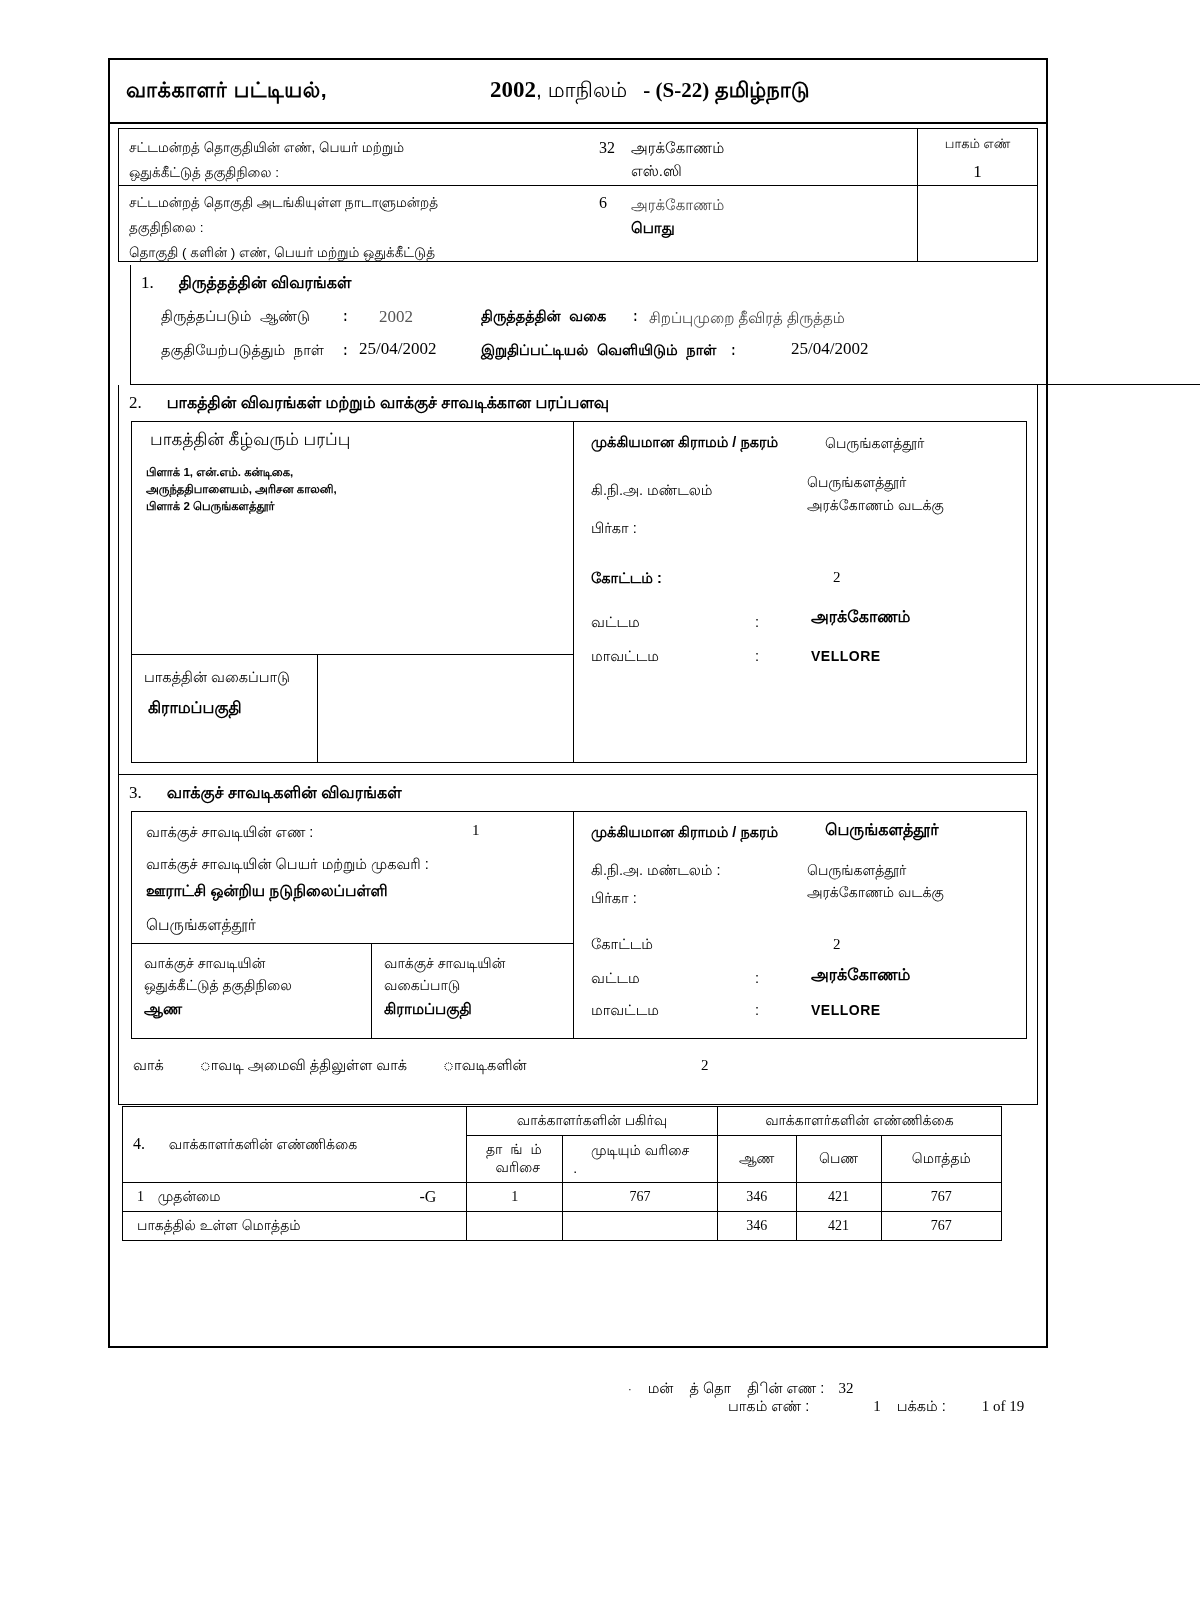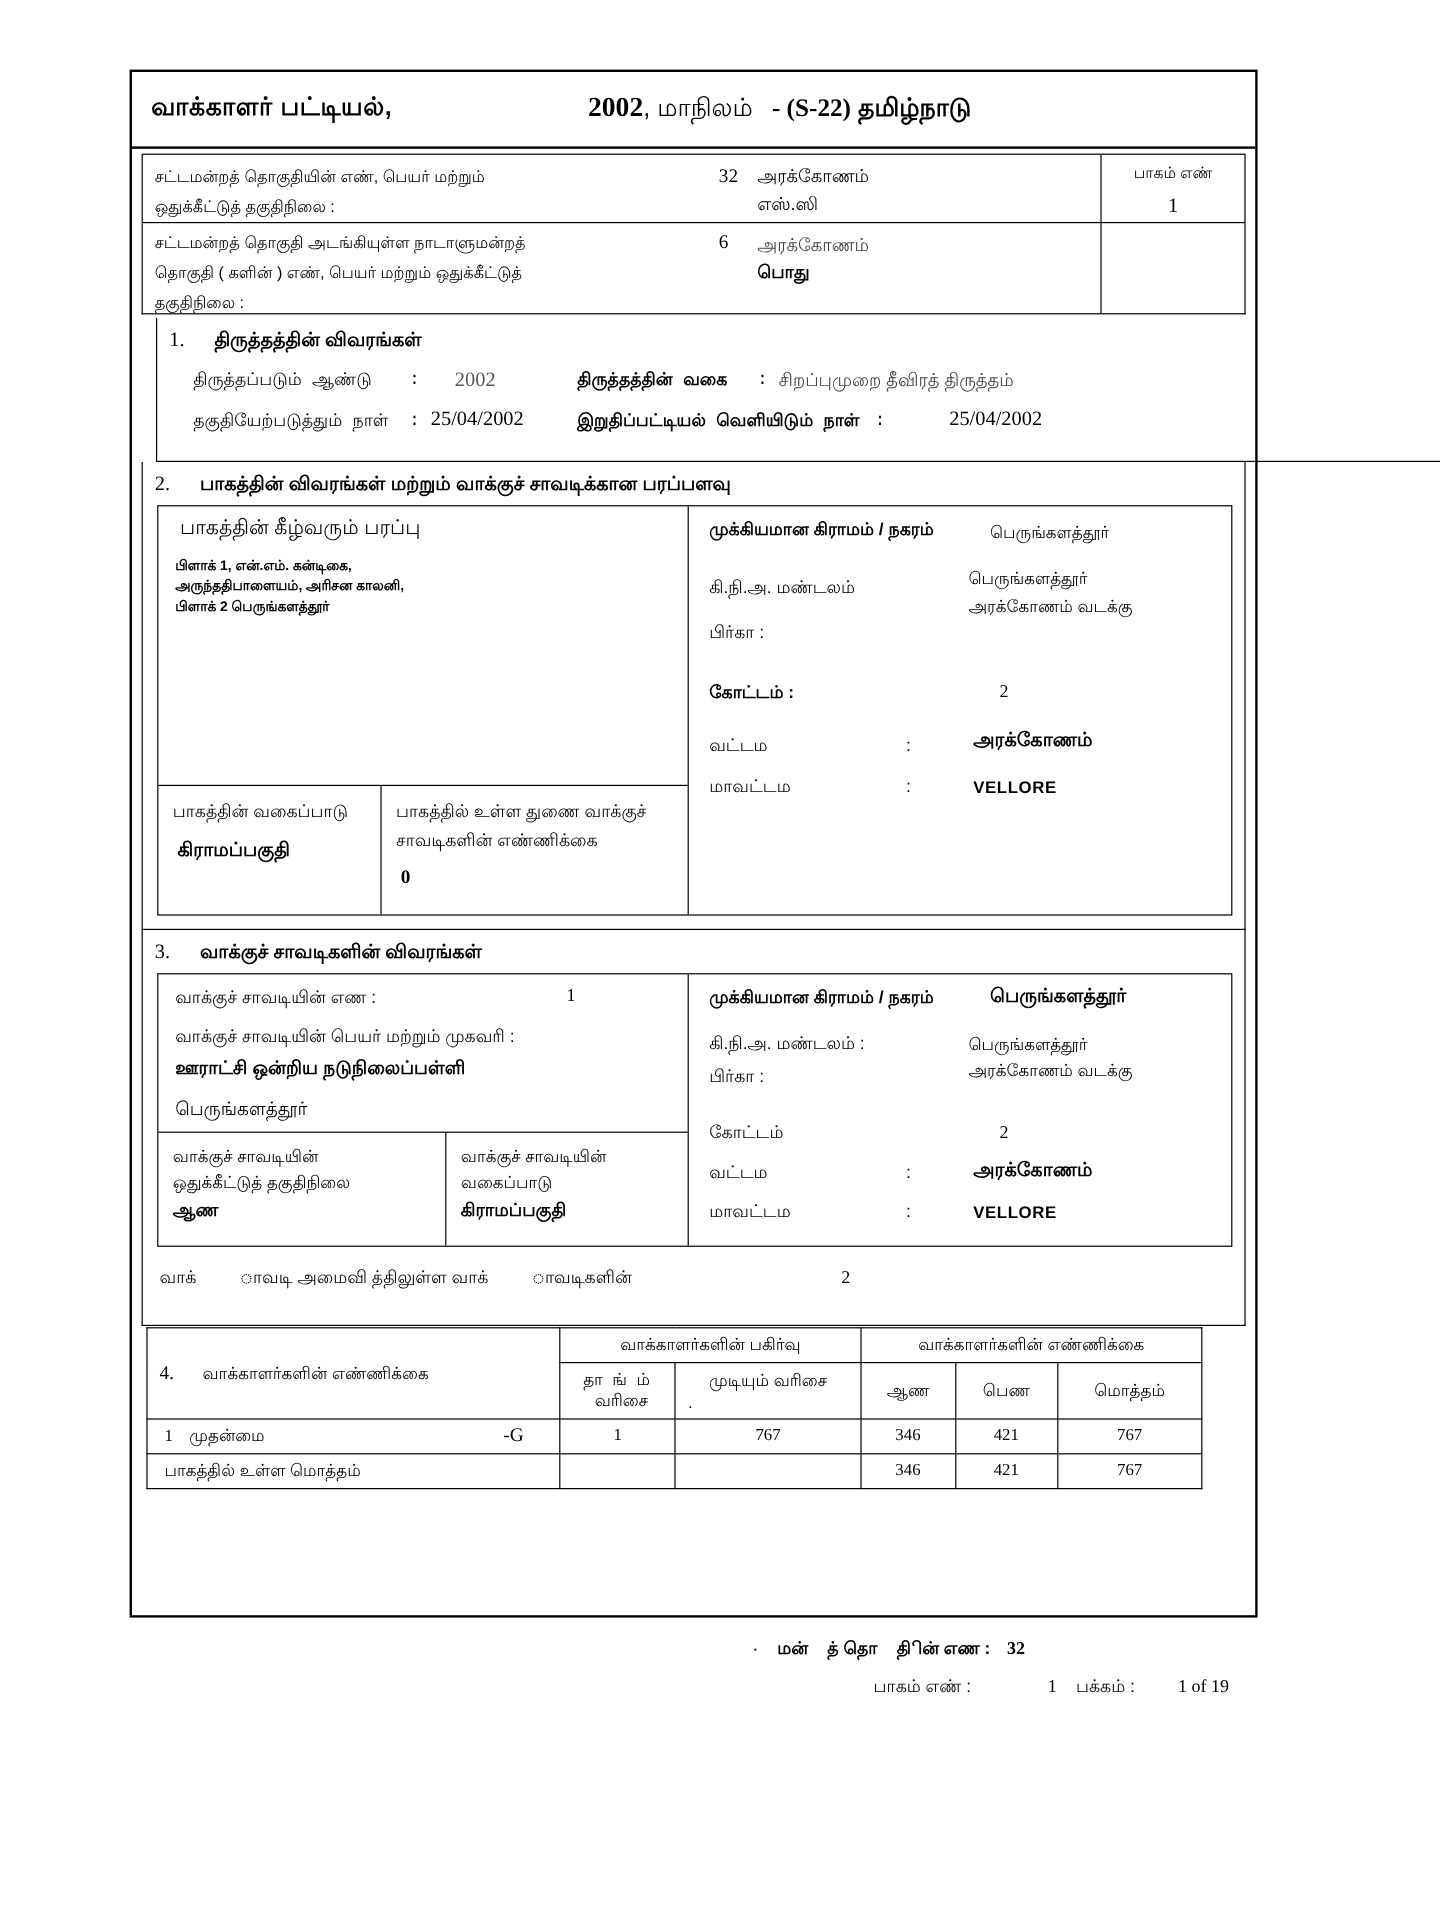--- a/index.html
+++ b/index.html
@@ -153,21 +153,21 @@
   .s4-title .sn { font-family: "Liberation Serif", serif; font-weight: normal; font-size: 16px; }
   .colhead { font-size: 14.5px; }
   .rowlabel { text-align: left !important; padding-left: 14px !important; font-size: 14px; }
   .num { font-family: "Liberation Serif", serif; font-size: 16px; }
   .deg-head { letter-spacing: 2px; }
 
   
   .footer {
     position: absolute; left: 108px; top: 1348px; width: 940px;
   }
-  .foot-line1 { position: absolute; left: 520px; top: 18px; font-size: 14.5px; white-space: nowrap; font-weight: bold; }
+  .foot-line1 { position: absolute; left: 520px; top: 32px; font-size: 14.5px; white-space: nowrap; }
   .foot-line1 .v { font-family: "Liberation Serif", serif; font-size: 15px; margin-left: 14px; }
   .foot-line2 { position: absolute; left: 620px; top: 50px; font-size: 14.5px; white-space: nowrap; }
   .foot-line2 .v { font-family: "Liberation Serif", serif; font-size: 15px; }
   .sp-l { display: inline-block; width: 36px; }
   .sp-s { display: inline-block; width: 16px; }
 </style>
 </head>
 <body>
 
 <div id="page">
@@ -191,22 +191,22 @@
       <div class="hr-val" style="left:512px; top:33px;">எஸ்.ஸி</div>
       <div class="part-cell">
         <div class="pl">பாகம் எண்</div>
         <div class="pv">1</div>
       </div>
     </div>
 
     <div class="hdr-row2">
       <div class="hr-label" style="top:4px;">
         <div>சட்டமன்றத் தொகுதி அடங்கியுள்ள நாடாளுமன்றத்</div>
+        <div>தகுதிநிலை :</div>
         <div>தொகுதி ( களின் ) எண், பெயர் மற்றும் ஒதுக்கீட்டுத்</div>
-        <div>தகுதிநிலை :</div>
       </div>
       <div class="hr-num" style="left:480px; top:8px;">6</div>
       <div class="hr-val" style="left:512px; top:10px; color:#444;">அரக்கோணம்</div>
       <div class="hr-val" style="left:512px; top:33px; font-weight:bold;">பொது</div>
       <div class="part-cell" style="border-left:1px solid #000;"></div>
     </div>
 
     <div class="s1-wrap">
       <div style="position:absolute; left:10px; top:8px; font-size:16px; font-weight:bold;">
         <span class="sec-num">1.</span>
@@ -243,27 +243,20 @@
           <div class="s2-area-body">
             <div>பிளாக் 1, என்.எம். கன்டிகை,</div>
             <div>அருந்ததிபாளையம், அரிசன காலனி,</div>
             <div>பிளாக் 2 பெருங்களத்தூர்</div>
           </div>
 
           <div class="s2-split">
             <div class="c1">
               <div class="lbl">பாகத்தின் வகைப்பாடு</div>
               <div class="val">கிராமப்பகுதி</div>
-            </div>
-            <div class="c2">
-              <div class="lbl">
-                <div>பாகத்தில் உள்ள  துணை வாக்குச்</div>
-                <div>சாவடிகளின்   எண்ணிக்கை</div>
-              </div>
-              <div class="val serif">0</div>
             </div>
           </div>
         </div>
 
         <div class="s2-right">
           <div class="r-line" style="left:16px; top:12px; font-weight:bold;">முக்கியமான கிராமம் / நகரம்</div>
           <div class="r-val" style="left:250px; top:13px;">பெருங்களத்தூர்</div>
 
           <div class="r-line" style="left:16px; top:60px;">கி.நி.அ. மண்டலம்</div>
           <div class="r-val" style="left:232px; top:52px;">பெருங்களத்தூர்</div>

